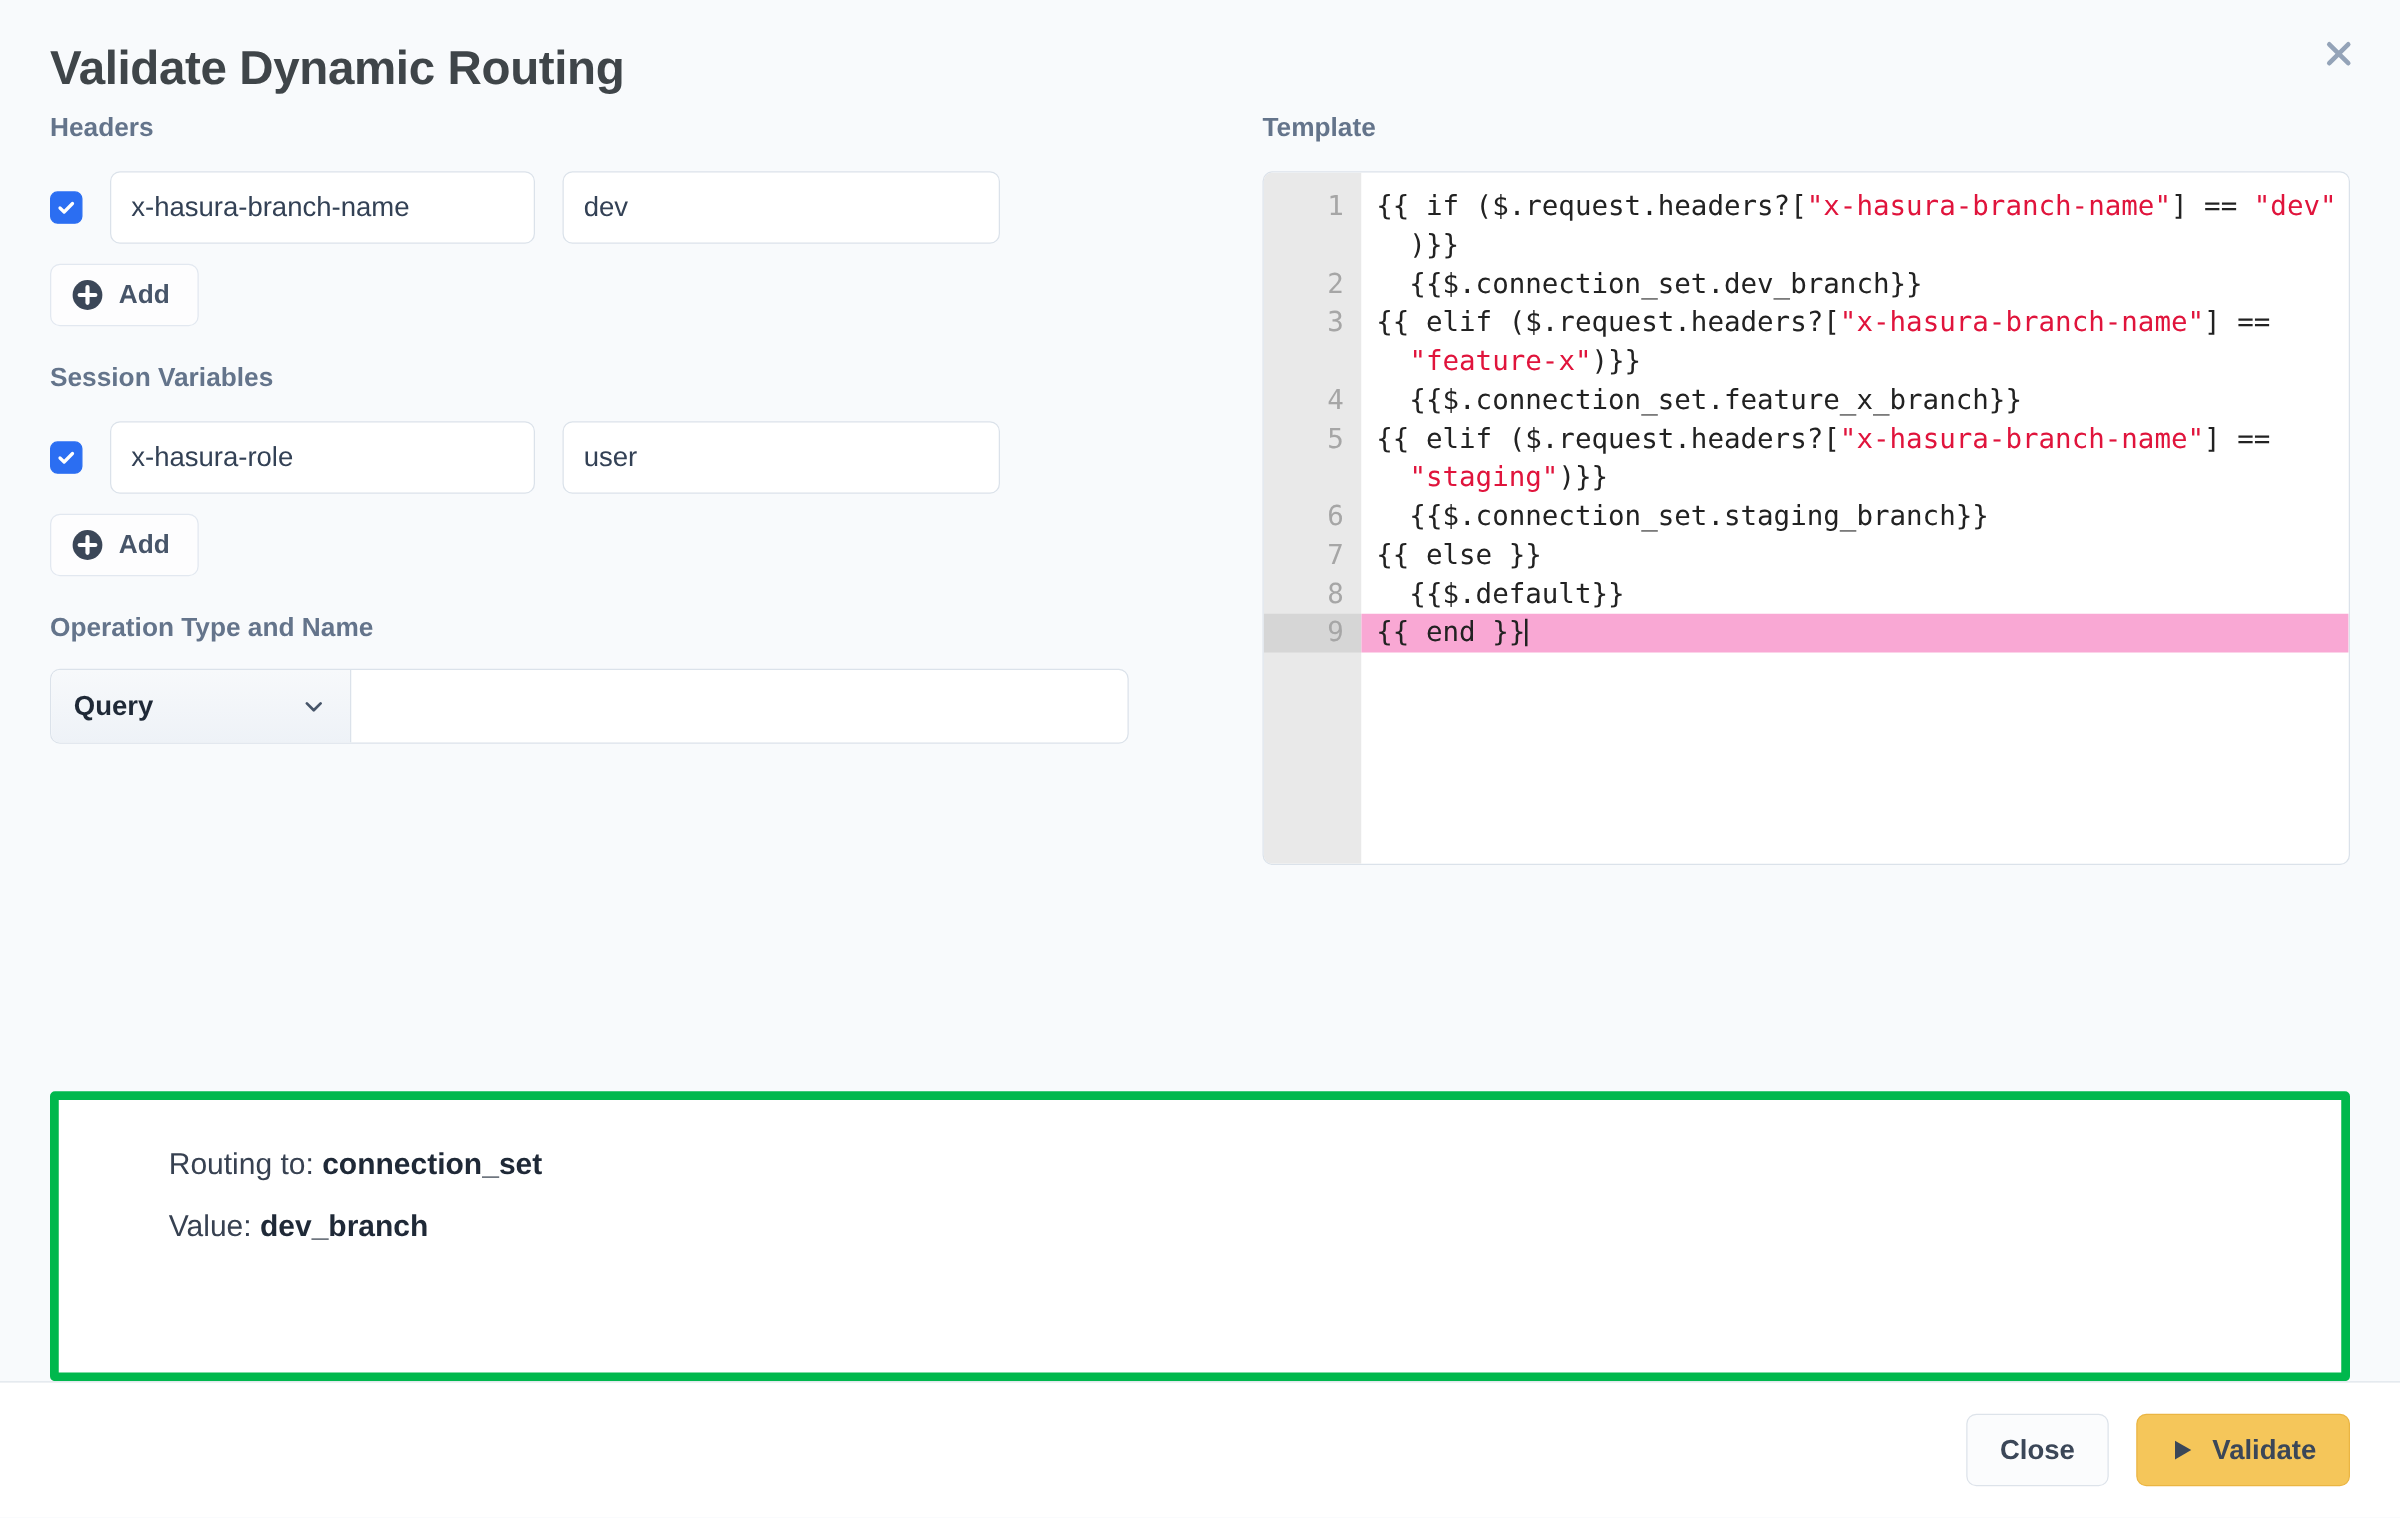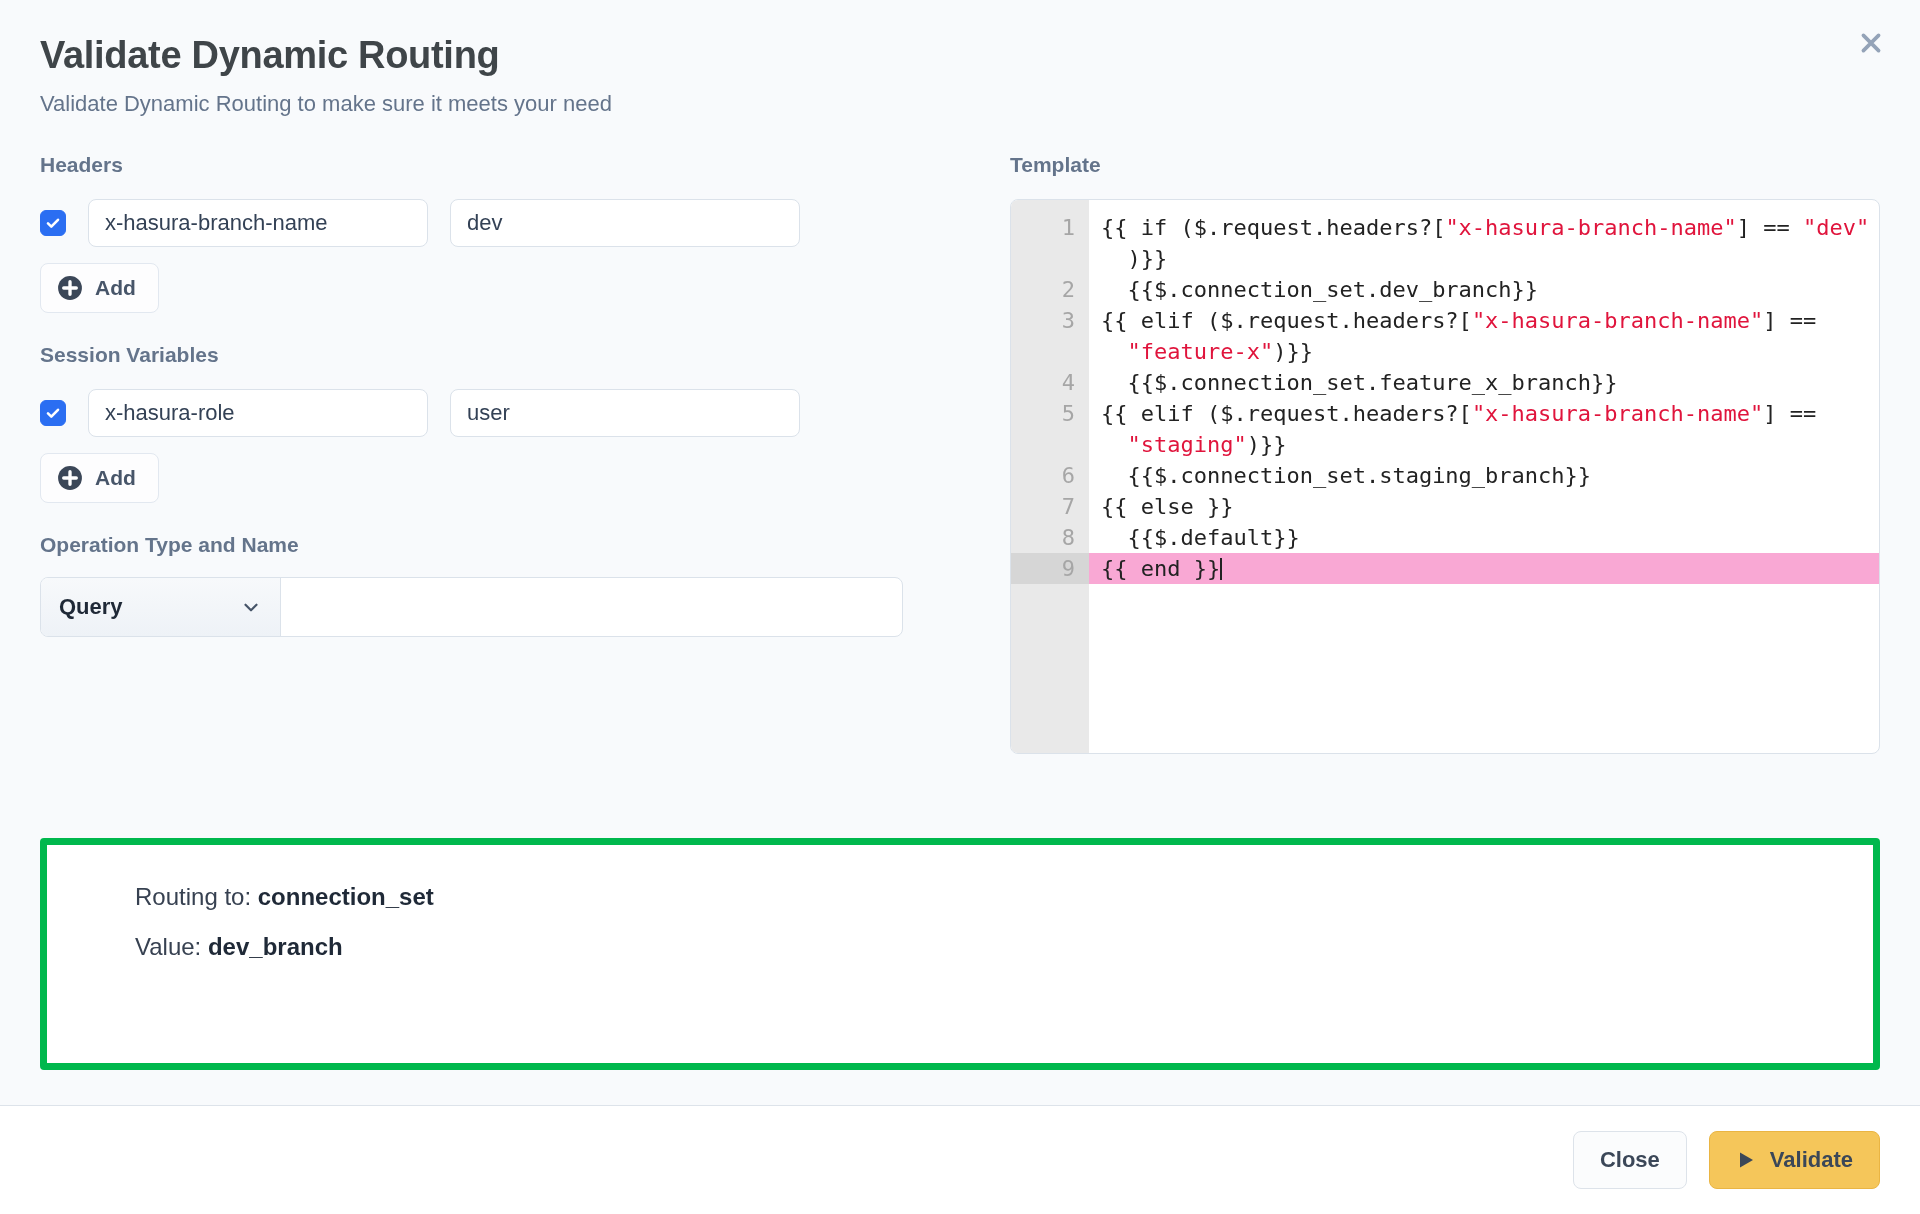--- a/index.html
+++ b/index.html
@@ -10,21 +10,20 @@
     background: #f8fafc;
     overflow: hidden;
   }
   .dialog {
     position: relative;
     width: 1920px;
     height: 1214px;
     background: #f8fafc;
     display: flex;
     flex-direction: column;
-    gap: 35px;
   }
   .close-btn {
     position: absolute;
     top: 22px; right: 28px;
     width: 42px; height: 42px;
     display: flex; align-items: center; justify-content: center;
     cursor: pointer;
     background: none; border: none;
     color: #94a3b8;
     font-size: 34px;
@@ -75,21 +74,21 @@
     border-radius: 6px;
     background: #2b6ef2;
     border: 1px solid #2b6ef2;
     display: flex; align-items: center; justify-content: center;
     margin-right: 22px;
     flex: 0 0 auto;
     cursor: pointer;
   }
   .chk svg { display: block; }
   .txt-input {
-    height: 48px;
+    height: 58px;
     border: 1px solid #dbe2ea;
     border-radius: 8px;
     background: #fff;
     font-size: 22px;
     color: #334155;
     padding: 0 16px;
     font-family: "Liberation Sans", sans-serif;
     outline: none;
   }
   .txt-input::placeholder { color: #9aa7b6; }
@@ -273,21 +272,20 @@
 <div class="dialog">
 
   <button class="close-btn">
     <svg width="26" height="26" viewBox="0 0 24 24">
       <path d="M5 5 L19 19 M19 5 L5 19" stroke="#94a3b8" stroke-width="3.4" stroke-linecap="round"></path>
     </svg>
   </button>
 
   <div class="dialog-body">
     <h1 class="dlg-title">Validate Dynamic Routing</h1>
-    <p class="dlg-subtitle">Validate Dynamic Routing to make sure it meets your need</p>
 
     <div class="cols">
 
       <div class="col-left">
 
         <div class="section-label">Headers</div>
         <div class="kv-row">
           <div class="chk">
             <svg width="16" height="16" viewBox="0 0 16 16">
               <path d="M3 8.4 L6.3 11.6 L13 4.8" stroke="#fff" stroke-width="2.6" fill="none" stroke-linecap="round" stroke-linejoin="round"></path>

